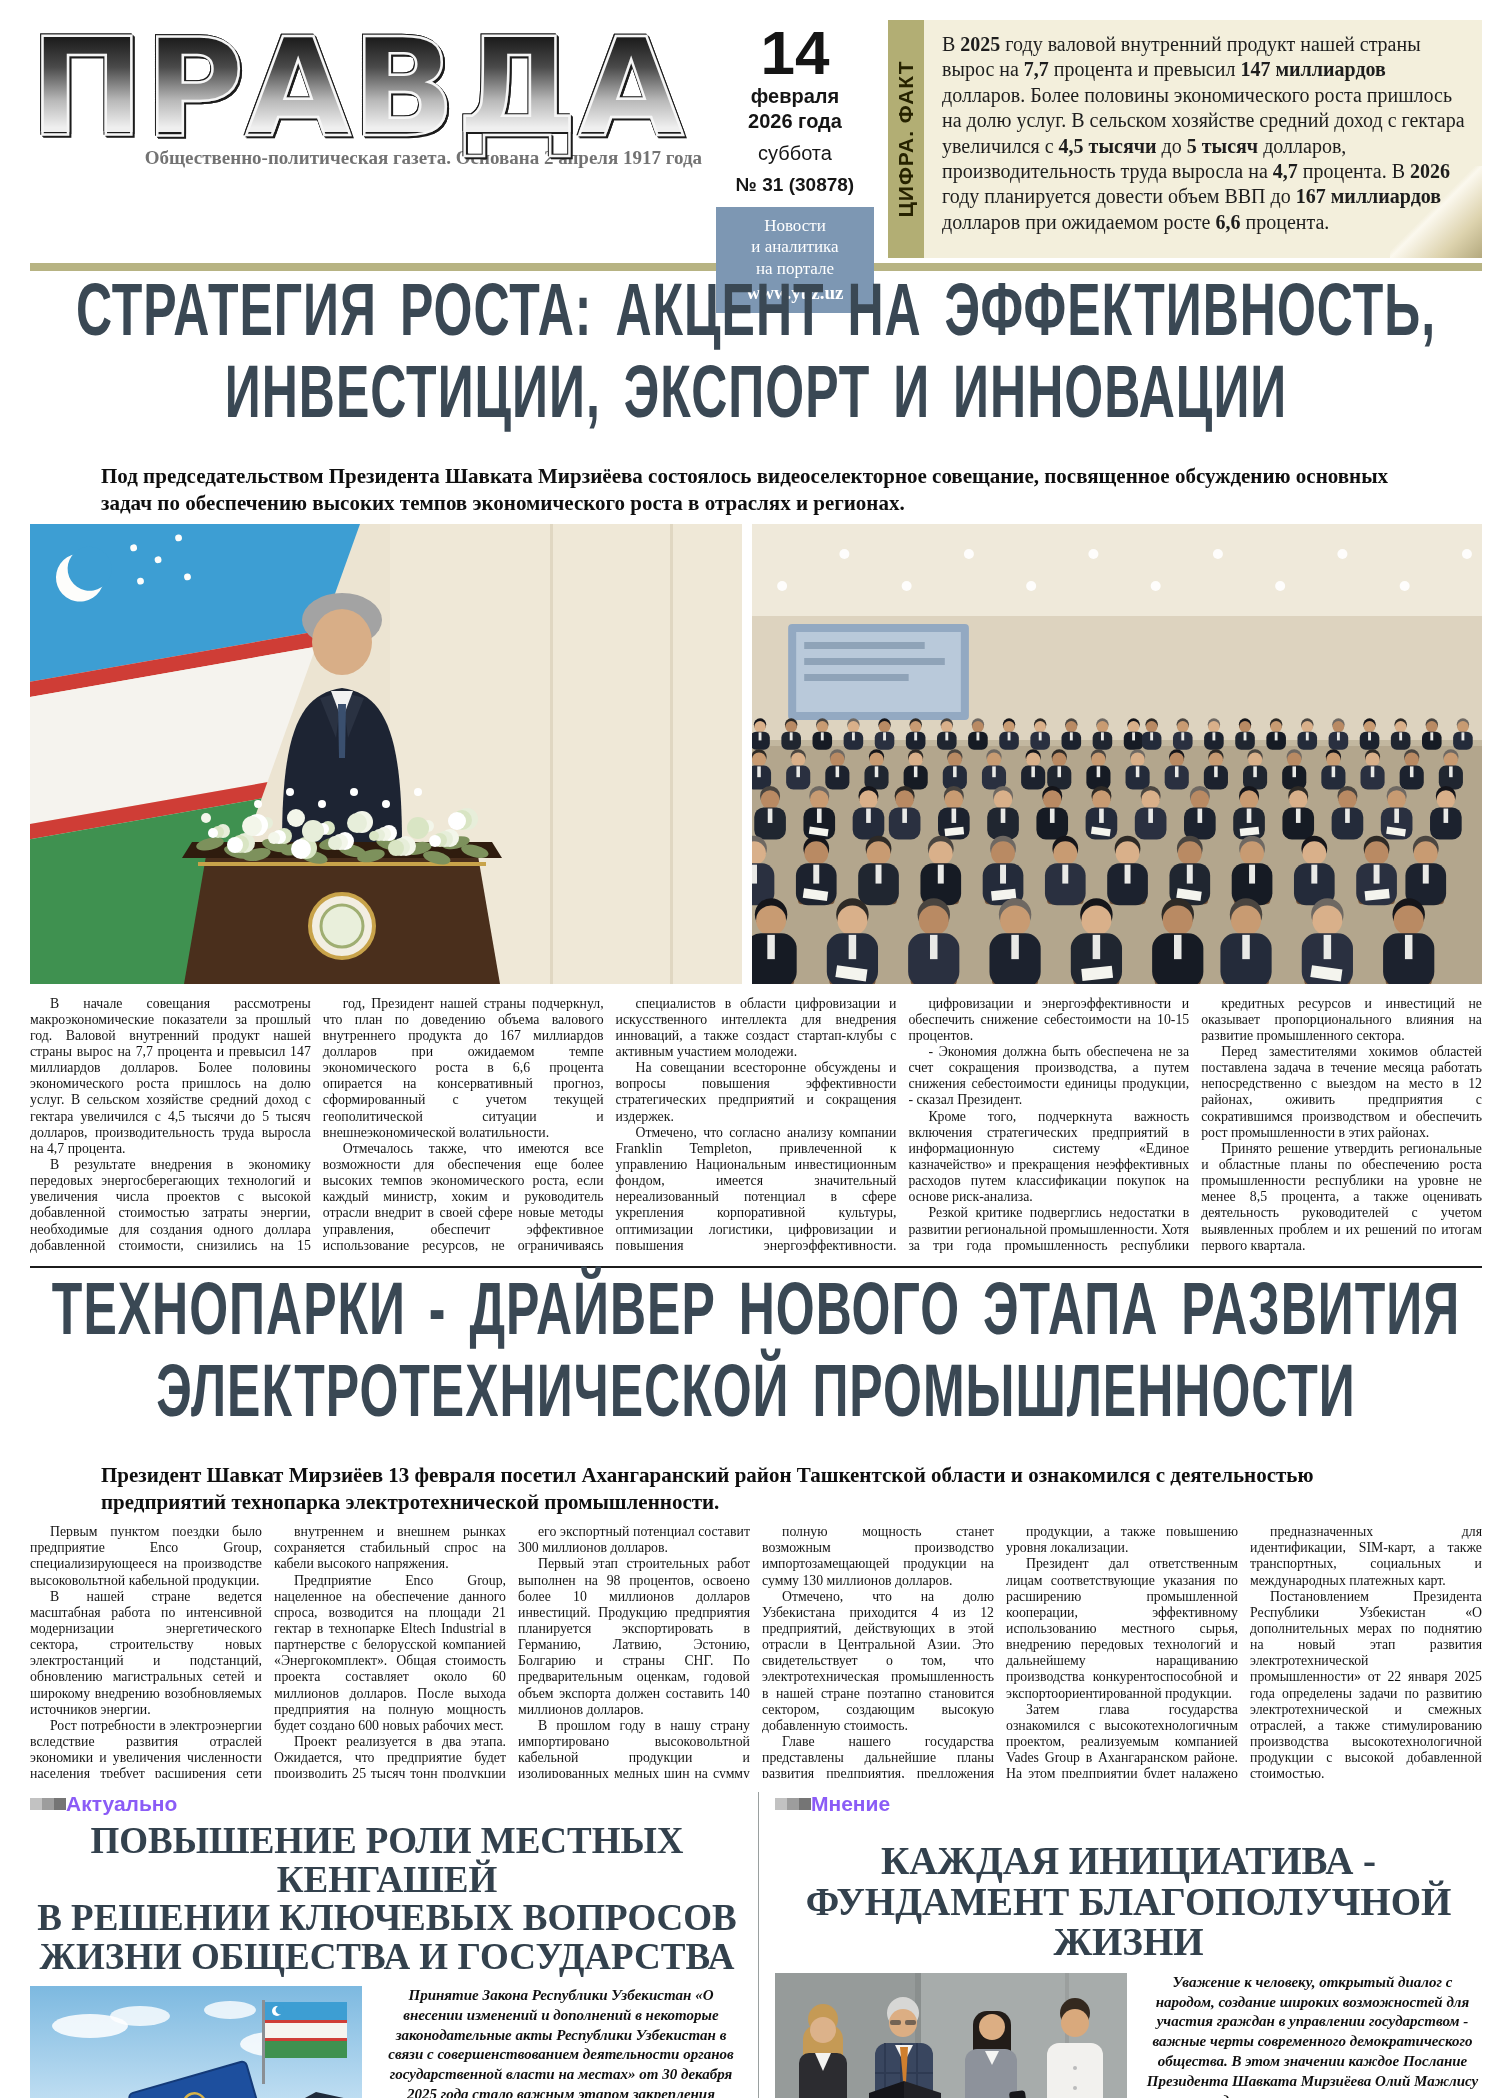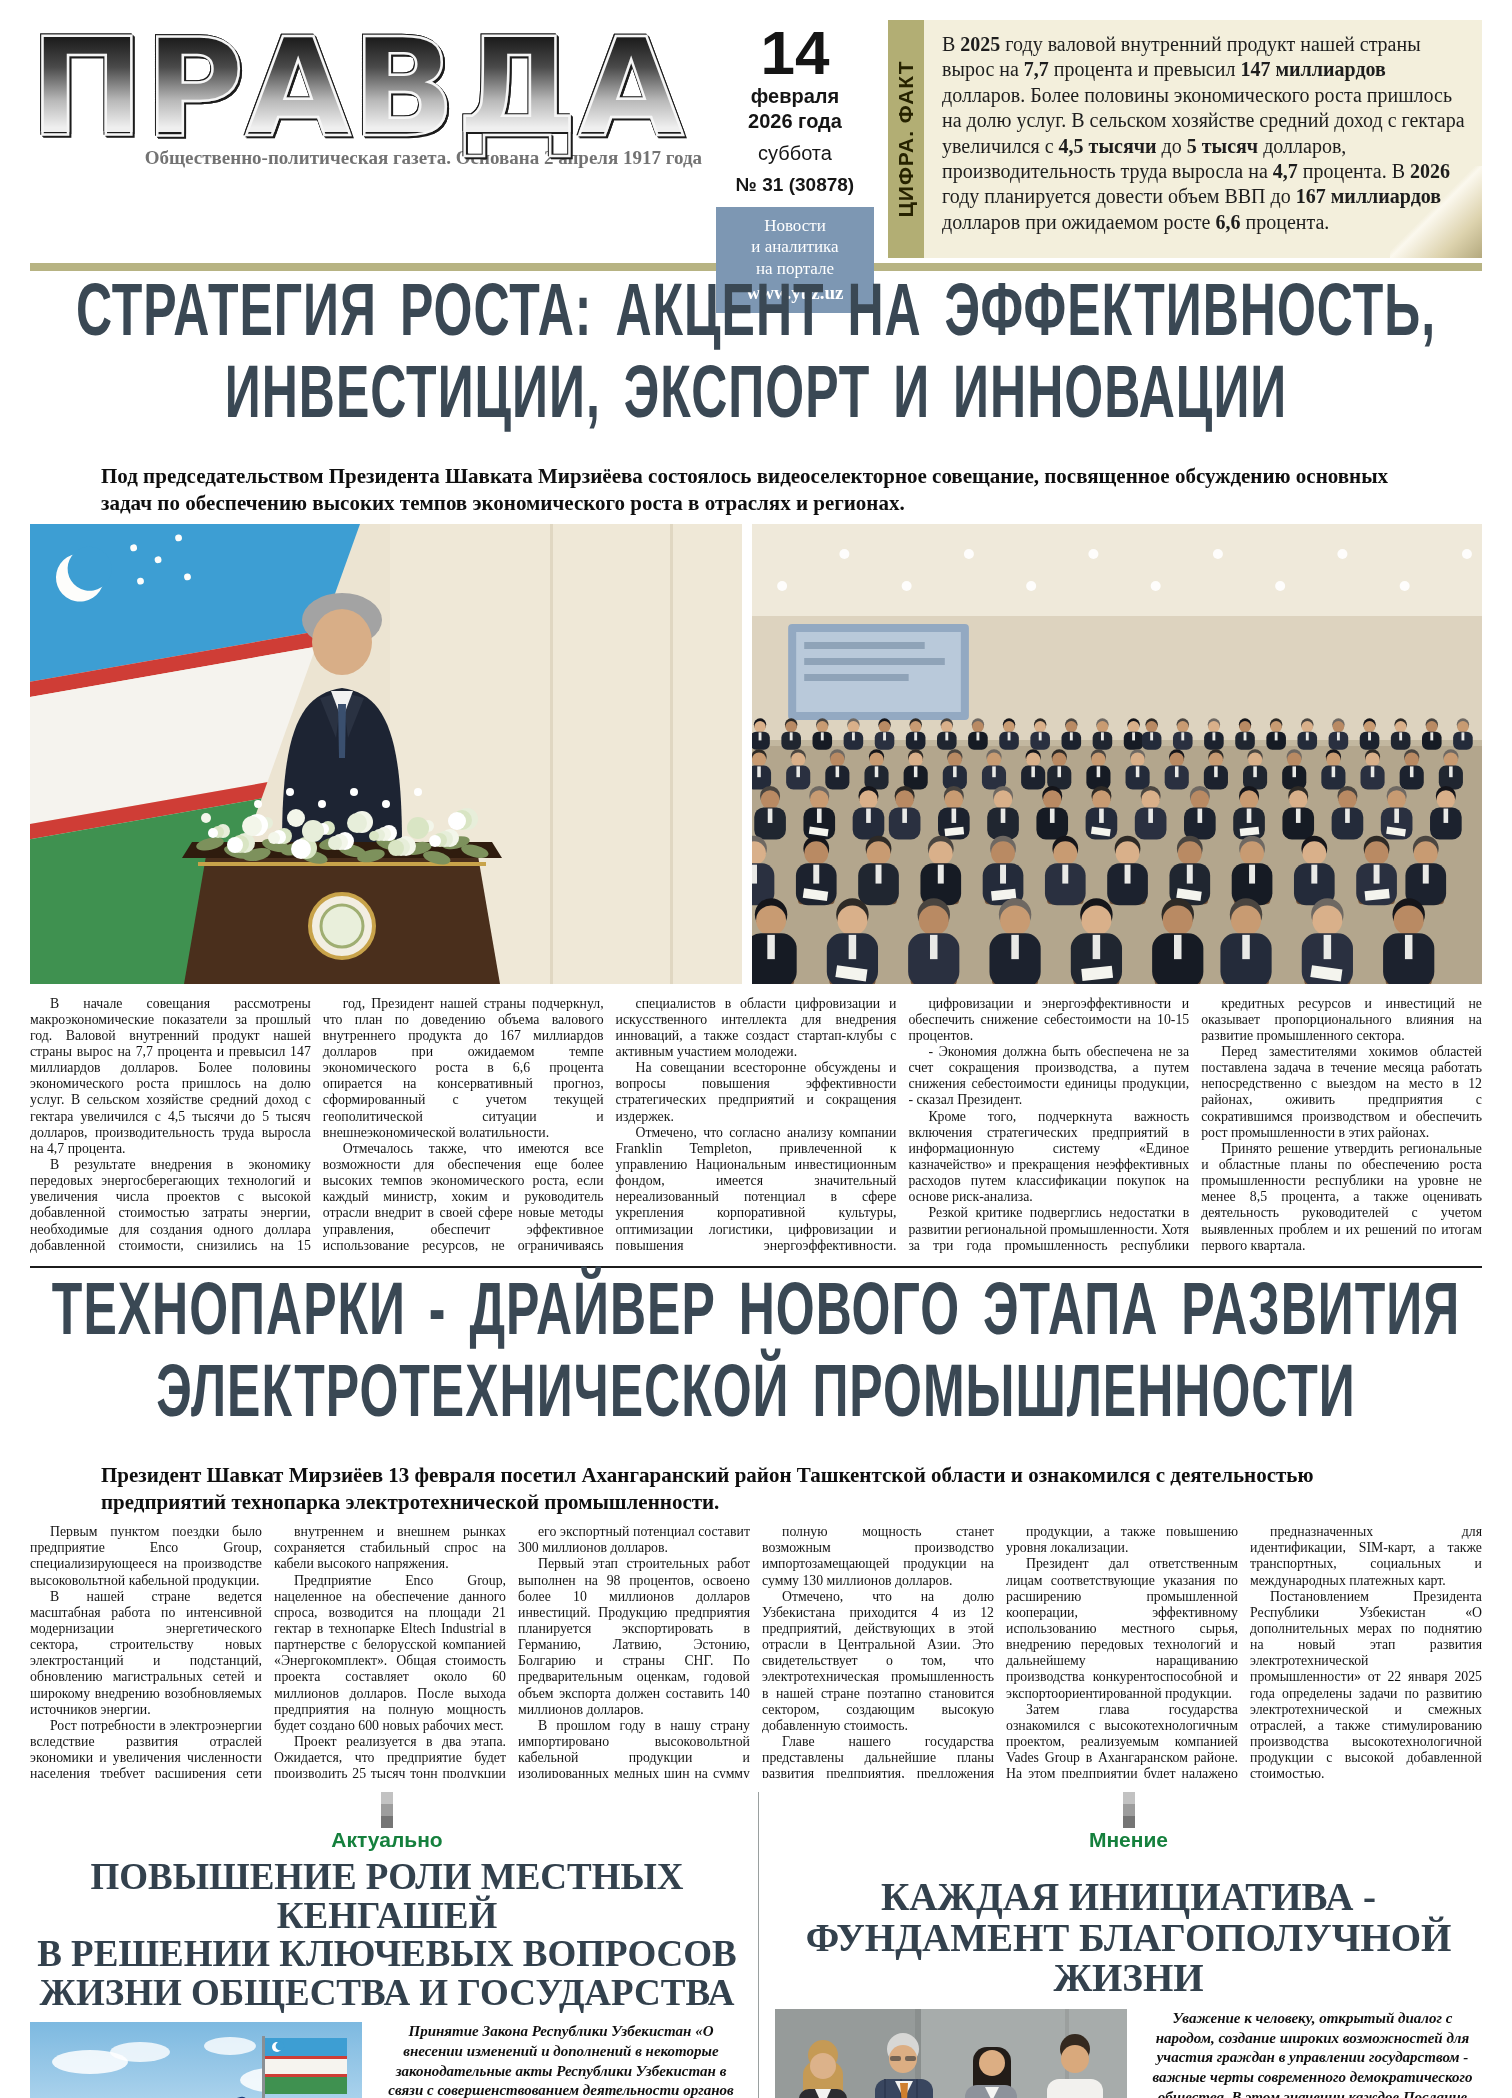--- a/index.html
+++ b/index.html
@@ -63,21 +63,21 @@
   .paras p{margin:0;text-indent:20px;text-align:justify;font-size:13.8px;line-height:1.17;}
   .col{position:relative;}
 
   .rule-dark{height:2px;background:#1c1c1c;margin-top:12px;}
   .h2-block{margin-top:6px;}
 
   
   .bottom{display:flex;margin-top:14px;height:348px;overflow:hidden;}
   .b-left{width:714px;flex:none;}
   .b-right{flex:1;border-left:1px solid #9aa0a0;padding-left:16px;margin-left:14px;}
-  .kicker{display:flex;align-items:center;gap:0;font:bold 21px "Liberation Sans",sans-serif;color:#15803d;flex-direction:column;}
+  .kicker{display:flex;align-items:center;gap:0;font:bold 21px "Liberation Sans",sans-serif;color:#8b5cf6;}
   .sq{width:12px;height:12px;display:inline-block;flex:none;}
   .sq1{background:#c2c2c2;}.sq2{background:#9d9d9d;}.sq3{background:#757575;}
   .h-serif{font-family:"Liberation Serif",serif;font-weight:bold;text-align:center;
     color:#33414d;line-height:1.04;}
   .h-serif.h3{font-size:37px;margin-top:6px;}
   .h-serif.h4{font-size:39px;margin-top:25px;}
   .sec-grid{display:grid;column-gap:16px;margin-top:10px;}
   .sec-grid.left{grid-template-columns:332px 1fr;}
   .sec-grid.right{grid-template-columns:352px 1fr;}
   .sec-photo{grid-row:1/3;overflow:hidden;}

